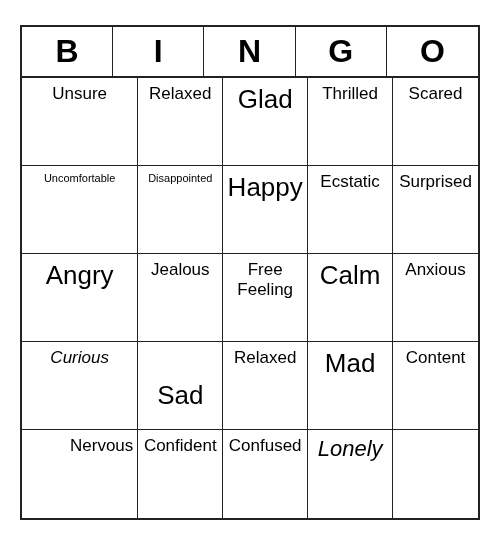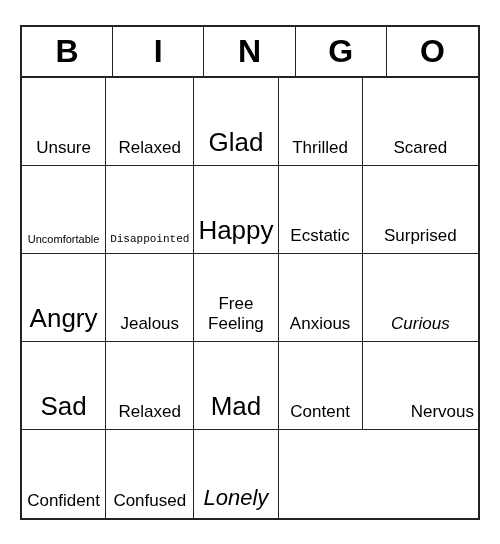--- a/index.html
+++ b/index.html
@@ -48,21 +48,21 @@
       display: grid;
       grid-template-columns: repeat(5, 1fr);
       grid-template-rows: repeat(5, 1fr);
     }
 
     .bingo-cell {
       border-right: 1px solid #222;
       border-bottom: 1px solid #222;
       display: flex;
       justify-content: center;
-      align-items: flex-end;
+      align-items: flex-start;
       text-align: center;
       padding: 6px 4px;
       min-height: 88px;
     }
 
     .bingo-cell:nth-child(5n) {
       border-right: none;
     }
 
     .bingo-cell:nth-child(n+21) {
@@ -115,40 +115,43 @@
       <div class="bingo-cell">
         <span class="size-md" style="white-space: pre-line;">Thrilled</span>
       </div>
       <div class="bingo-cell">
         <span class="size-md" style="white-space: pre-line;">Scared</span>
       </div>
       <div class="bingo-cell">
         <span class="size-xs" style="white-space: pre-line;">Uncomfortable</span>
       </div>
       <div class="bingo-cell">
-        <span class="size-xs" style="white-space: pre-line; font-family: Liberation Mono, monospace;">Disappointed</span>
+        <span class="size-xs" style="white-space: pre-line;">Disappointed</span>
       </div>
       <div class="bingo-cell">
         <span class="size-xl" style="white-space: pre-line;">Happy</span>
       </div>
       <div class="bingo-cell">
         <span class="size-md" style="white-space: pre-line;">Ecstatic</span>
       </div>
       <div class="bingo-cell">
         <span class="size-md" style="white-space: pre-line;">Surprised</span>
       </div>
       <div class="bingo-cell">
         <span class="size-xl" style="white-space: pre-line;">Angry</span>
       </div>
       <div class="bingo-cell">
         <span class="size-md" style="white-space: pre-line;">Jealous</span>
       </div>
       <div class="bingo-cell">
         <span class="size-md" style="white-space: pre-line;">Free
 Feeling</span>
+      </div>
+      <div class="bingo-cell">
+        <span class="size-xl" style="white-space: pre-line;">Calm</span>
       </div>
       <div class="bingo-cell">
         <span class="size-md" style="white-space: pre-line;">Anxious</span>
       </div>
       <div class="bingo-cell">
         <span class="size-md" style="white-space: pre-line; font-style: italic;">Curious</span>
       </div>
       <div class="bingo-cell">
         <span class="size-xl" style="white-space: pre-line; margin-top: 32px;">Sad</span>
       </div>

